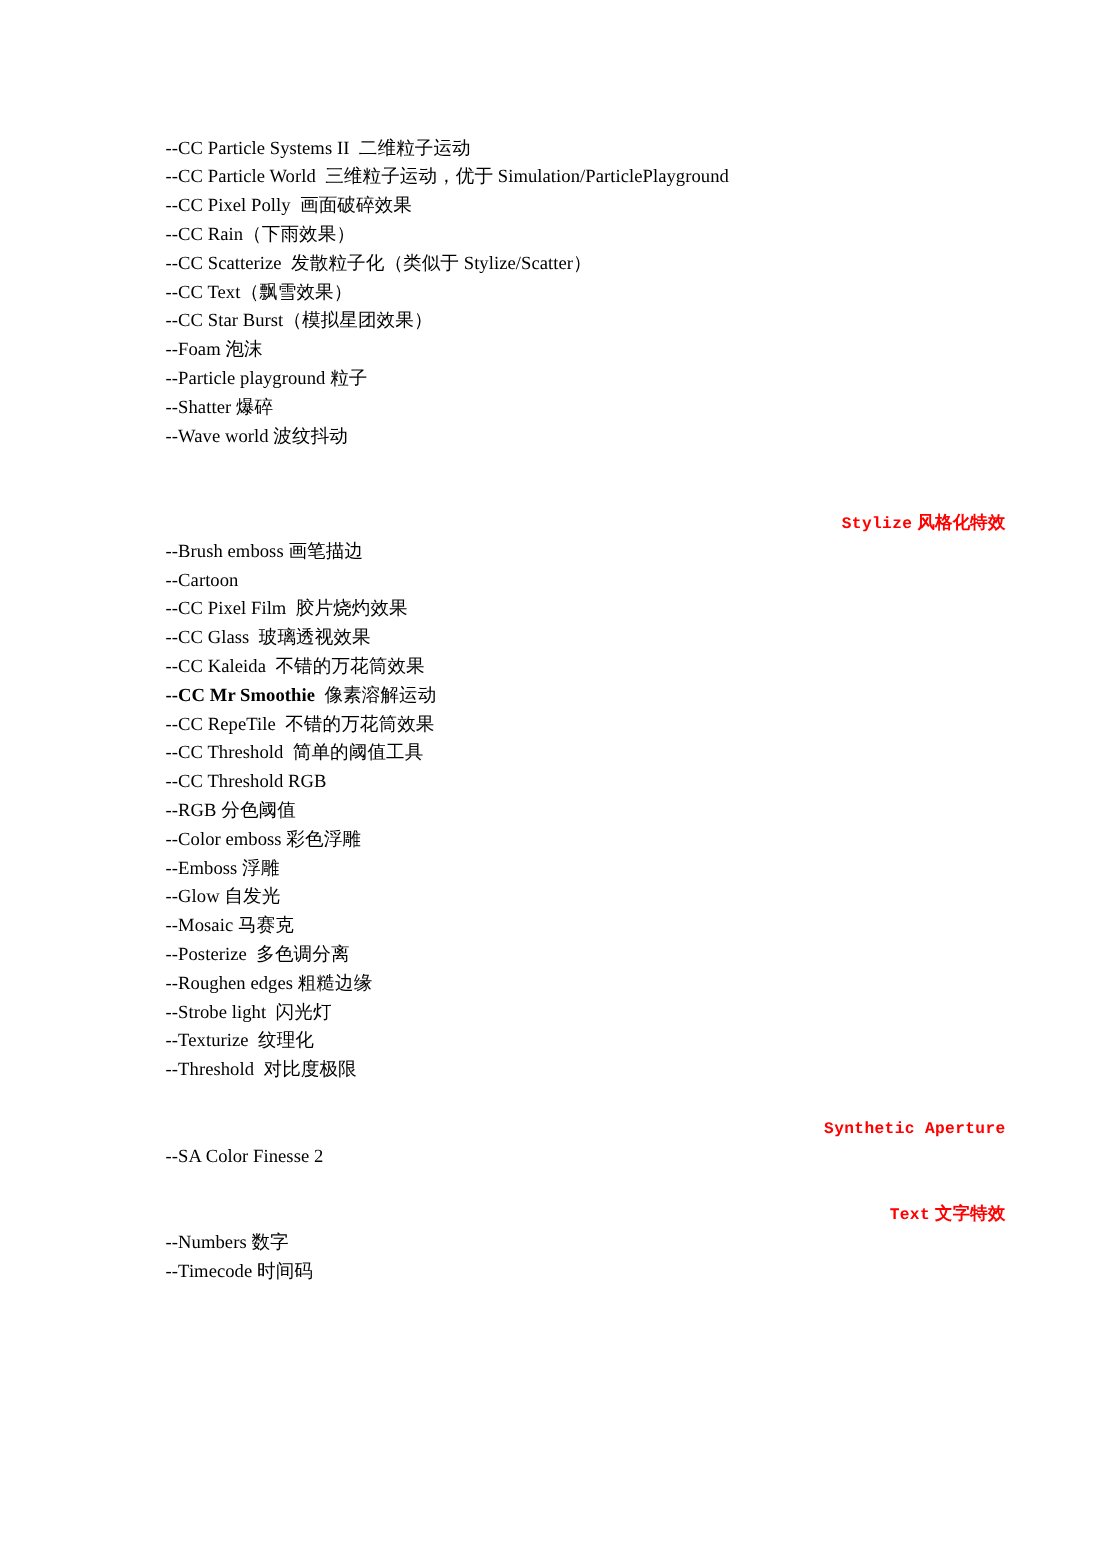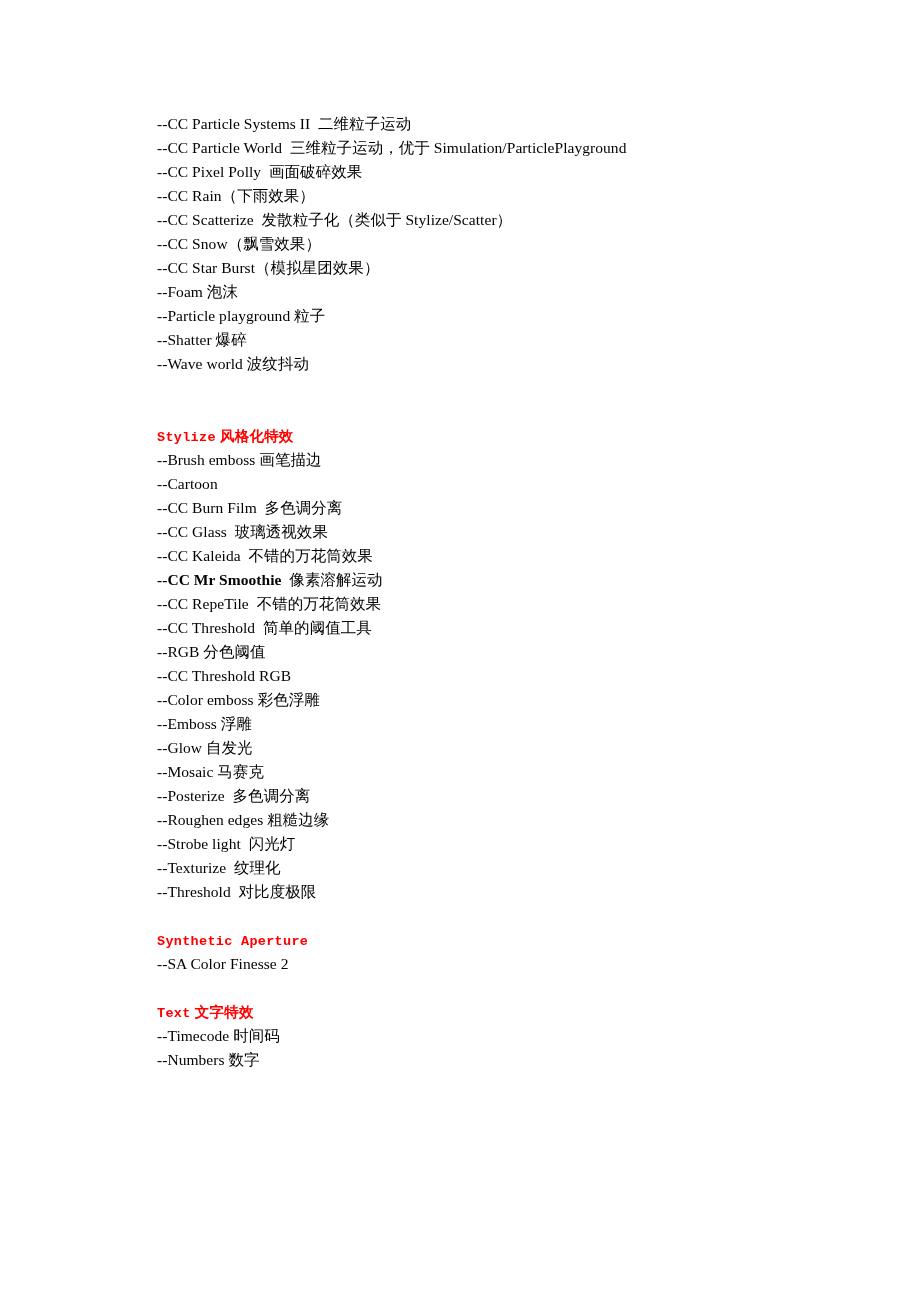--- a/index.html
+++ b/index.html
@@ -21,21 +21,20 @@
     height: 1302px;
     overflow: hidden;
     background: #ffffff;
   }
 
   #content {
     position: absolute;
     left: 138px;
     top: 112px;
     width: 700px;
-    margin-left: 19px;
   }
 
   .doc-line {
     font-family: "Liberation Serif", "DejaVu Serif", serif;
     font-size: 15.5px;
     line-height: 24px;
     height: 24px;
     color: #000000;
     white-space: pre;
     letter-spacing: 0.05px;
@@ -46,20 +45,21 @@
   }
   .doc-line.bold-item .cn-tail {
     font-weight: normal;
   }
 
   .section-heading {
     height: 24px;
     line-height: 24px;
     white-space: pre;
     color: #FF0000;
+    text-align: right;
   }
   .section-heading .head-en {
     font-family: "Liberation Mono", "DejaVu Sans Mono", monospace;
     font-size: 13.5px;
     font-weight: bold;
     color: #FF0000;
     letter-spacing: 0.3px;
   }
   .section-heading .head-cn {
     font-family: "Liberation Sans", "DejaVu Sans", sans-serif;
@@ -78,48 +78,48 @@
 </head>
 <body>
 
 <div id="page">
   <div id="content">
       <div class="doc-line"><span>--CC Particle Systems II  二维粒子运动</span></div>
       <div class="doc-line"><span>--CC Particle World  三维粒子运动，优于 Simulation/ParticlePlayground</span></div>
       <div class="doc-line"><span>--CC Pixel Polly  画面破碎效果</span></div>
       <div class="doc-line"><span>--CC Rain（下雨效果）</span></div>
       <div class="doc-line"><span>--CC Scatterize  发散粒子化（类似于 Stylize/Scatter）</span></div>
-      <div class="doc-line"><span>--CC Snow（飘雪效果）</span></div>
+      <div class="doc-line"><span>--CC Text（飘雪效果）</span></div>
       <div class="doc-line"><span>--CC Star Burst（模拟星团效果）</span></div>
       <div class="doc-line"><span>--Foam 泡沫</span></div>
       <div class="doc-line"><span>--Particle playground 粒子</span></div>
       <div class="doc-line"><span>--Shatter 爆碎</span></div>
       <div class="doc-line"><span>--Wave world 波纹抖动</span></div>
       <div class="spacer-line spacer-2"></div>
       <div class="section-heading"><span class="head-en">Stylize</span><span class="head-cn"> 风格化特效</span></div>
       <div class="doc-line"><span>--Brush emboss 画笔描边</span></div>
       <div class="doc-line"><span>--Cartoon</span></div>
-      <div class="doc-line"><span>--CC Burn Film  多色调分离</span></div>
+      <div class="doc-line"><span>--CC Pixel Film  胶片烧灼效果</span></div>
       <div class="doc-line"><span>--CC Glass  玻璃透视效果</span></div>
       <div class="doc-line"><span>--CC Kaleida  不错的万花筒效果</span></div>
       <div class="doc-line bold-item"><span>--CC Mr Smoothie</span><span class="cn-tail">  像素溶解运动</span></div>
       <div class="doc-line"><span>--CC RepeTile  不错的万花筒效果</span></div>
       <div class="doc-line"><span>--CC Threshold  简单的阈值工具</span></div>
+      <div class="doc-line"><span>--CC Threshold RGB</span></div>
       <div class="doc-line"><span>--RGB 分色阈值</span></div>
-      <div class="doc-line"><span>--CC Threshold RGB</span></div>
       <div class="doc-line"><span>--Color emboss 彩色浮雕</span></div>
       <div class="doc-line"><span>--Emboss 浮雕</span></div>
       <div class="doc-line"><span>--Glow 自发光</span></div>
       <div class="doc-line"><span>--Mosaic 马赛克</span></div>
       <div class="doc-line"><span>--Posterize  多色调分离</span></div>
       <div class="doc-line"><span>--Roughen edges 粗糙边缘</span></div>
       <div class="doc-line"><span>--Strobe light  闪光灯</span></div>
       <div class="doc-line"><span>--Texturize  纹理化</span></div>
       <div class="doc-line"><span>--Threshold  对比度极限</span></div>
       <div class="spacer-line"></div>
       <div class="section-heading"><span class="head-en">Synthetic Aperture</span><span class="head-cn"></span></div>
       <div class="doc-line"><span>--SA Color Finesse 2</span></div>
       <div class="spacer-line"></div>
       <div class="section-heading"><span class="head-en">Text</span><span class="head-cn"> 文字特效</span></div>
+      <div class="doc-line"><span>--Numbers 数字</span></div>
       <div class="doc-line"><span>--Timecode 时间码</span></div>
-      <div class="doc-line"><span>--Numbers 数字</span></div>
     </div>
 </div>
 
 </body></html>

